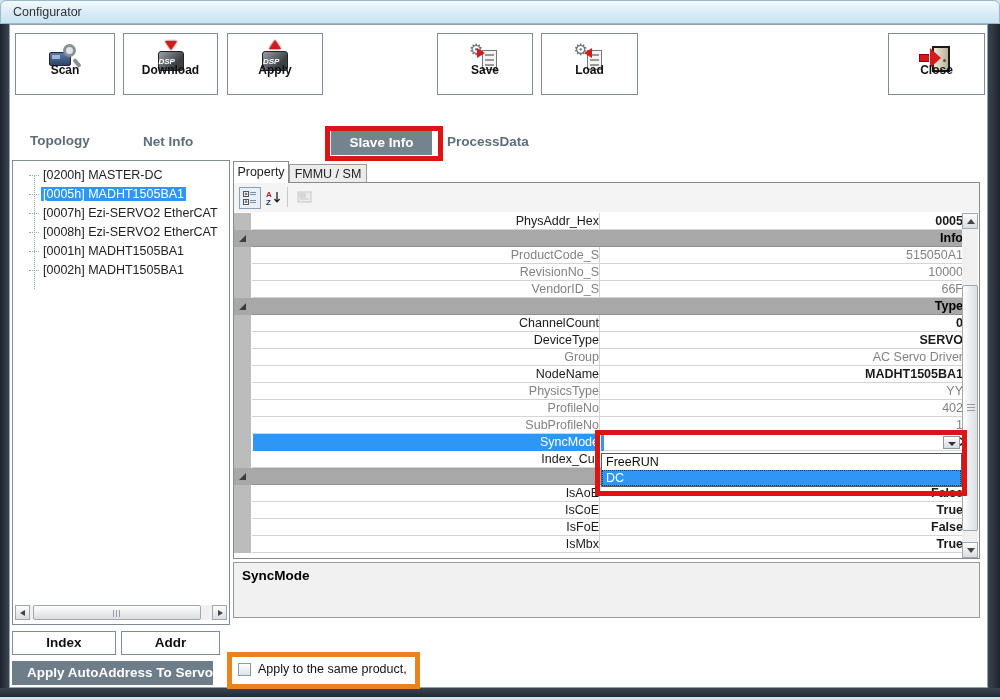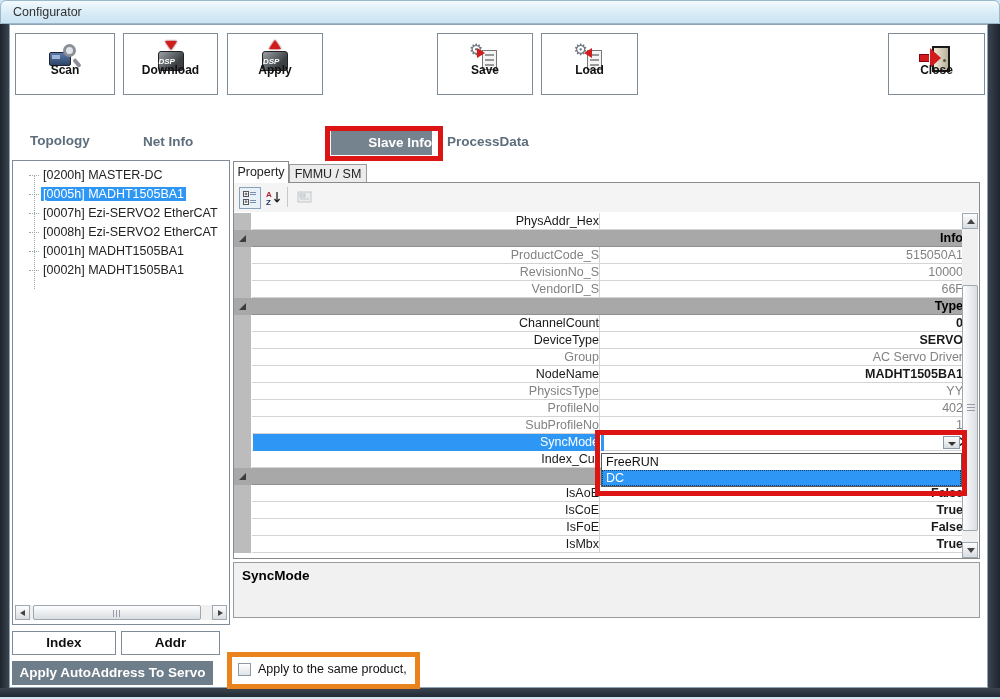--- a/index.html
+++ b/index.html
@@ -47,21 +47,21 @@
   
   .ico-door { position:absolute; left:calc(50% - 5px); top:4px; width:18px; height:26px; background:linear-gradient(90deg,#efe9d8,#b9b29a); border:2px solid #1a1a1a; }
   .ico-door:before { content:""; position:absolute; right:2px; top:11px; width:3px; height:3px; background:#554; border-radius:50%; }
   .close-arrow { position:absolute; left:calc(50% - 18px); top:12px; width:10px; height:8px; background:#d21b1b; border:1px solid #801; border-right:none; }
   .close-arrow:after { content:""; position:absolute; left:10px; top:-7px; width:0; height:0; border-top:10px solid transparent; border-bottom:10px solid transparent; border-left:11px solid #d21b1b; }
 
   
   .nav-label { position:absolute; font-size:13.5px; font-weight:bold; color:#5d6d7c; cursor:pointer; }
   .red-box-tab { position:absolute; left:325px; top:126px; width:118px; height:35px; border:5px solid #dd1414; z-index:40; }
   .slave-btn { position:absolute; left:331px; top:131px; width:101px; height:24px; background:#75838f;
-    color:#fff; font-size:13.5px; font-weight:bold; text-align:right; line-height:24px; cursor:pointer; z-index:41; }
+    color:#fff; font-size:13.5px; font-weight:bold; text-align:center; line-height:24px; cursor:pointer; z-index:41; }
 
   
   .tree-panel { position:absolute; left:12px; top:160px; width:218px; height:465px; background:#fff; border:1px solid #7e8c99; }
   .tree-vline { position:absolute; left:21px; top:14px; width:0; height:114px; border-left:1px dotted #9aa; }
   .tree-item { position:relative; height:19px; line-height:19px; font-size:12.5px; color:#222; white-space:nowrap; padding-left:28px; cursor:pointer; }
   .tree-item:before { content:""; position:absolute; left:16px; top:9px; width:10px; border-top:1px dotted #9aa; }
   .tree-item .tl { padding:0 2px; }
   .tree-item.sel .tl { background:#2e97f5; color:#fff; }
   .tree-items { position:absolute; left:0; top:5px; width:100%; }
   .hscroll { position:absolute; left:2px; bottom:4px; width:212px; height:15px; background:#f0f0f0; }
@@ -70,21 +70,21 @@
   .hs-left { left:0; } .hs-left:after { left:4px; border-right:5px solid #444; }
   .hs-right { right:0; } .hs-right:after { left:5px; border-left:5px solid #444; }
   .hs-thumb { position:absolute; left:18px; top:0; width:168px; height:15px; background:linear-gradient(#fefefe,#d9dee2); border:1px solid #9fa8b0; border-radius:2px; }
   .hs-thumb:after { content:""; position:absolute; left:calc(50% - 4px); top:4px; width:8px; height:7px;
     background:repeating-linear-gradient(90deg,#99a 0 1px,transparent 1px 3px); }
 
   
   .flat-btn { position:absolute; top:631px; height:24px; background:#fff; border:1px solid #7e8c99;
     font-size:13.5px; font-weight:bold; color:#111; text-align:center; line-height:22px; cursor:pointer; }
   .apply-btn { position:absolute; left:12px; top:661px; width:201px; height:24px; background:#6e7d8a;
-    color:#fff; font-size:13.5px; font-weight:bold; text-align:center; line-height:24px; cursor:pointer; }
+    color:#fff; font-size:13.5px; font-weight:bold; text-align:right; line-height:24px; cursor:pointer; }
   .orange-box { position:absolute; left:227px; top:652px; width:193px; height:37px; border:5px solid #e8831d; z-index:40; }
   .chk { position:absolute; left:238px; top:663px; width:13px; height:13px; border:1px solid #8a9aa6;
     background:linear-gradient(#fff,#dde3e8); z-index:41; cursor:pointer; }
   .chk-label { position:absolute; left:258px; top:662px; font-size:12.5px; color:#111; z-index:41; }
 
   
   .dtab { position:absolute; font-size:12.5px; color:#222; text-align:center; cursor:pointer; }
   .dtab.active { left:233px; top:161px; width:56px; height:22px; background:#fff; border:1px solid #8a8a8a; border-bottom:none; line-height:21px; z-index:5; }
   .dtab.inactive { left:289px; top:164px; width:78px; height:19px; background:#ececec; border:1px solid #9a9a9a; line-height:18px; }
 
@@ -257,20 +257,21 @@
           <rect x="1" y="2" width="13" height="10" fill="#dfe3e8" stroke="#8a8f95"></rect>
           <rect x="3" y="4" width="5" height="3" fill="#b8c2cc" stroke="#8a8f95"></rect>
           <path d="M3 9h9" stroke="#8a8f95"></path>
         </svg>
       </span>
     </div>
     <div class="g-rows">
         <div class="g-row vb">
           <span class="g-ind"></span>
           <span class="g-label">PhysAddr_Hex</span>
+          <span class="g-value">0005</span>
         </div>
         <div class="g-row cat">
           <span class="g-ind">
             <span class="tri"></span>
           </span>
           <span class="g-label">Info</span>
         </div>
         <div class="g-row ro">
           <span class="g-ind"></span>
           <span class="g-label">ProductCode_S</span>

